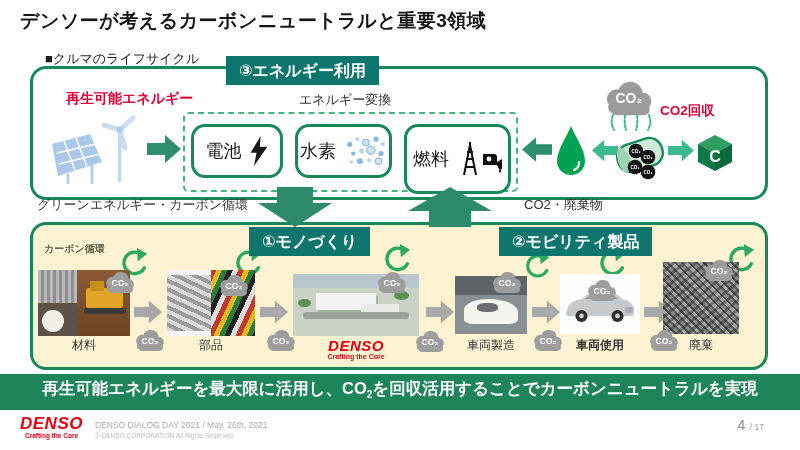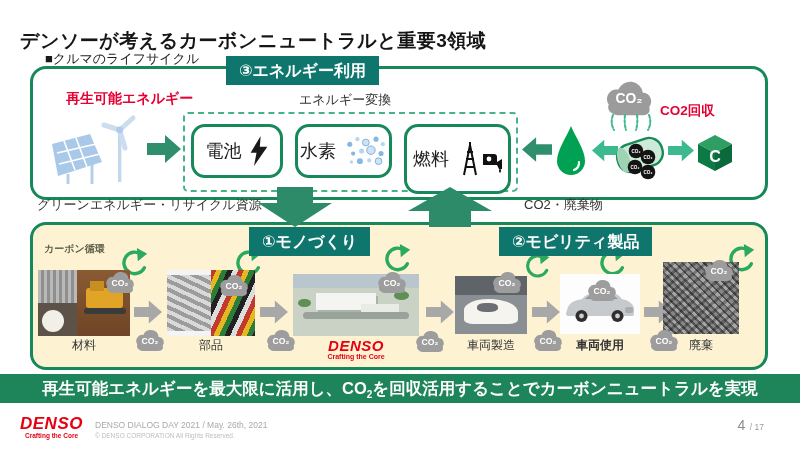--- a/index.html
+++ b/index.html
@@ -53,21 +53,21 @@
     </symbol>
     <symbol id="sym-arrow-down" viewBox="0 0 74 40">
       <polygon points="19,0 55,0 55,16 74,16 37,40 0,16 19,16" fill="currentColor"></polygon>
     </symbol>
     <symbol id="sym-arrow-up" viewBox="0 0 84 40">
       <polygon points="42,0 84,24 63,24 63,40 21,40 21,24 0,24" fill="currentColor"></polygon>
     </symbol>
   </defs>
 </svg>
 
-<div class="abs slide-title" style="left:20px;top:28px;">デンソーが考えるカーボンニュートラルと重要3領域</div>
+<div class="abs slide-title" style="left:20px;top:8px;">デンソーが考えるカーボンニュートラルと重要3領域</div>
 <div class="abs sub-label" style="left:45px;top:50px;">■クルマのライフサイクル</div>
 
 <div class="abs panel" style="left:30px;top:66px;width:738px;height:134px;"></div>
 <div class="abs badge" style="left:226px;top:56px;">③エネルギー利用</div>
 
 <div class="abs red-label" style="left:66px;top:90px;font-size:14px;">再生可能エネルギー</div>
 <div class="abs grey-label" style="left:299px;top:91px;">エネルギー変換</div>
 
 <svg class="abs" style="left:48px;top:108px;" width="100" height="78" viewBox="0 0 100 78">
   <rect x="70" y="24" width="3.4" height="50" fill="#c3d8ec"></rect>
@@ -168,21 +168,21 @@
 <svg class="abs" style="left:608px;top:114px;" width="48" height="18" viewBox="0 0 48 18">
   <g stroke="#3cb98f" stroke-width="2" fill="none" stroke-dasharray="3 2" stroke-linecap="round">
     <path d="M5,1 q-3,8 1,15"></path>
       <path d="M17,1 q-1,8 1,15"></path>
       <path d="M29,1 q1,8 -1,15"></path>
       <path d="M41,1 q3,8 -1,15"></path>
   </g>
 </svg>
 <div class="abs red-label" style="left:660px;top:102px;">CO2回収</div>
 
-<div class="abs grey-label" style="left:37px;top:196px;">グリーンエネルギー・リサイクル資源</div>
+<div class="abs grey-label" style="left:37px;top:196px;">グリーンエネルギー・カーボン循環</div>
 <svg class="abs" style="left:258px;top:187px;color:#2e8b6a;z-index:5;" width="74" height="40">
     <use href="#sym-arrow-down"></use>
   </svg>
 <svg class="abs" style="left:408px;top:187px;color:#2e8b6a;z-index:5;" width="84" height="40">
     <use href="#sym-arrow-up"></use>
   </svg>
 <div class="abs grey-label" style="left:524px;top:196px;">CO2・廃棄物</div>
 
 <div class="abs panel-cream" style="left:30px;top:222px;width:738px;height:148px;"></div>
 <div class="abs badge" style="left:249px;top:227px;">①モノづくり</div>
@@ -306,21 +306,21 @@
 <svg class="abs" style="left:410px;top:326px;color:#9d9d9d;" width="40" height="28">
     <use href="#sym-cloud"></use>
   </svg>
 <svg class="abs" style="left:528px;top:325px;color:#9d9d9d;" width="40" height="28">
     <use href="#sym-cloud"></use>
   </svg>
 <svg class="abs" style="left:644px;top:325px;color:#9d9d9d;" width="40" height="28">
     <use href="#sym-cloud"></use>
   </svg>
 
-<div class="abs banner" style="left:0;top:374px;width:800px;height:29px;">
+<div class="abs banner" style="left:0;top:374px;width:800px;height:36px;">
   <span>再生可能エネルギーを最大限に活用し、CO</span><sub>2</sub><span>を回収活用することでカーボンニュートラルを実現</span>
 </div>
 
 <div class="abs" style="left:20px;top:416px;text-align:center;">
   <div class="denso-logo" style="font-size:17px;line-height:16px;">DENSO</div>
   <div class="denso-tag" style="font-size:6.5px;">Crafting the Core</div>
 </div>
 <div class="abs foot-grey" style="left:95px;top:420px;">DENSO DIALOG DAY 2021 / May. 26th, 2021</div>
 <div class="abs foot-grey2" style="left:95px;top:432px;">© DENSO CORPORATION All Rights Reserved.</div>
 <div class="abs" style="right:36px;top:416px;">

